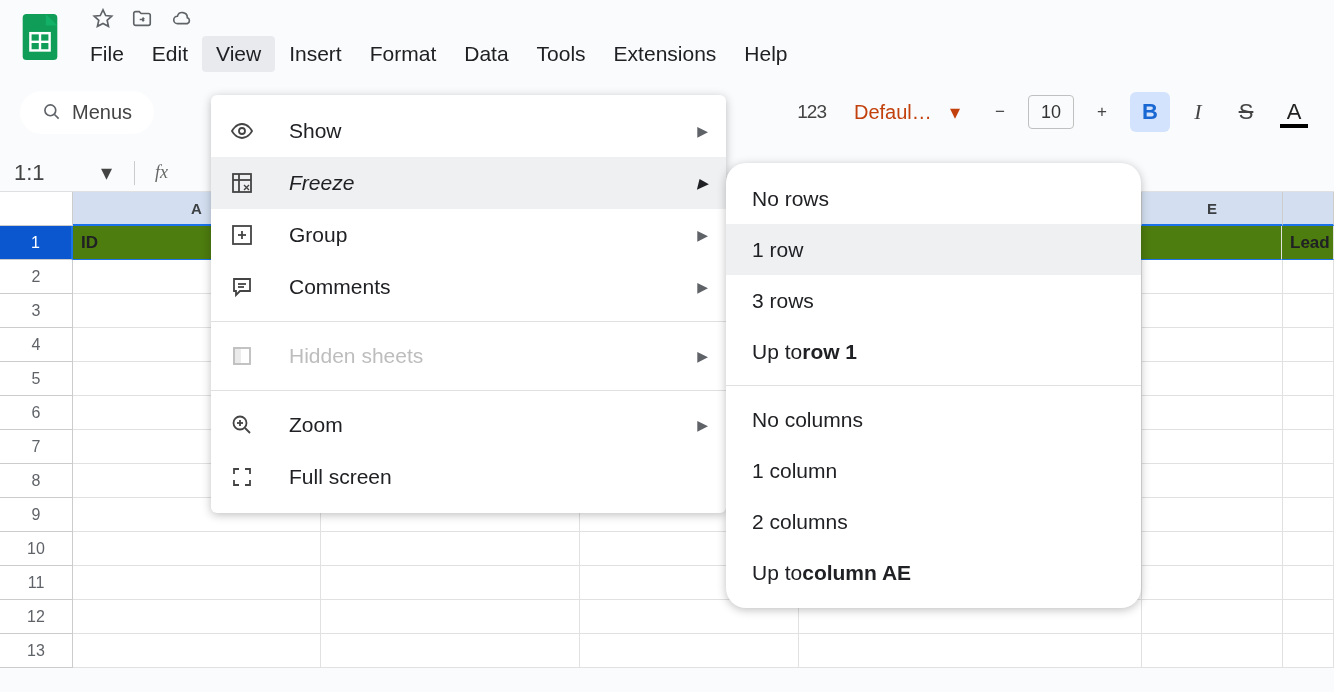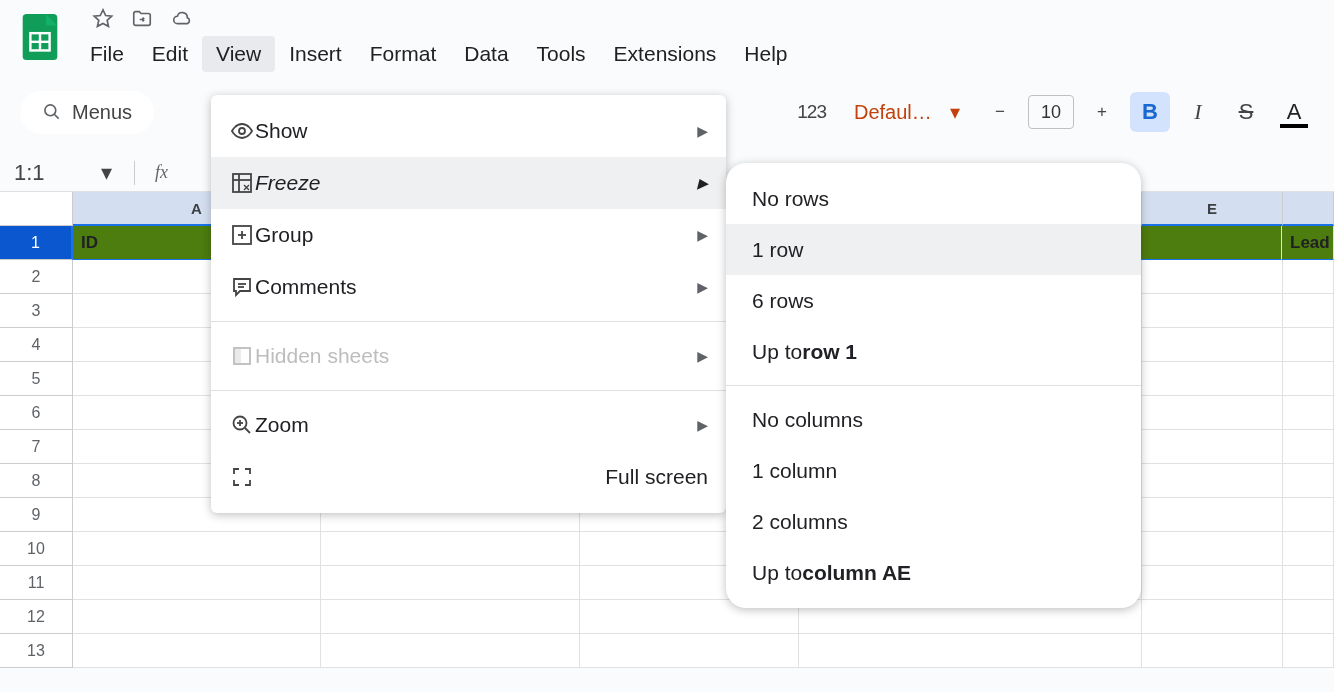--- a/index.html
+++ b/index.html
@@ -46,21 +46,21 @@
 .row { display: flex; height: 34px; }
 .row-h { width: 73px; border-right: 1px solid #ccc; border-bottom: 1px solid #ccc; background: #fff; display: flex; align-items: center; justify-content: center; font-size: 16px; color: #5f6368; }
 .row-h.selected { background: #0b57d0; color: #fff; border-right: 2px solid #1a73e8; }
 .cell { border-right: 1px solid #e1e1e1; border-bottom: 1px solid #e1e1e1; background: #fff; padding: 0 8px; display: flex; align-items: center; font-size: 17px; color: #202124; }
 .row.header-row .cell { background: #4d7c0f; font-weight: bold; border-bottom: 1px solid #1a73e8; }
 .row.header-row .cell:first-of-type { outline: 2px solid #1a73e8; outline-offset: -1px; background: #d2e3fc; }
 
 
 .dropdown { position: absolute; background: #fff; border-radius: 6px; box-shadow: 0 2px 10px rgba(0,0,0,0.25); padding: 10px 0; z-index: 100; }
 .view-menu { top: 95px; left: 211px; width: 515px; }
-.menu-item { display: flex; align-items: center; height: 52px; padding: 0 18px; gap: 0; cursor: pointer; font-size: 21px; color: #202124; position: relative; justify-content: space-between; }
+.menu-item { display: flex; align-items: center; height: 52px; padding: 0 18px; gap: 34px; cursor: pointer; font-size: 21px; color: #202124; position: relative; }
 .menu-item:hover, .menu-item.hovered { background: #eef0f2; font-style: italic; }
 .menu-item.disabled { color: #bdbdbd; }
 .menu-icon { width: 26px; height: 26px; display: flex; align-items: center; justify-content: center; color: #444; flex-shrink: 0; }
 .menu-item.disabled .menu-icon { color: #bdbdbd; }
 .menu-arrow { margin-left: auto; font-size: 14px; color: #5f6368; }
 .menu-item.hovered .menu-arrow { color: #202124; }
 .menu-sep { height: 1px; background: #e0e0e0; margin: 8px 0; }
 
 .submenu { top: 163px; left: 726px; width: 415px; border-radius: 20px; }
 .sub-item { display: flex; align-items: center; height: 51px; padding: 0 26px; cursor: pointer; font-size: 21px; color: #202124; }
@@ -353,21 +353,21 @@
           <path d="M4 9V4h5M20 9V4h-5M4 15v5h5M20 15v5h-5"></path>
         </svg>
       </span>
     <span>Full screen</span>
   </div>
 </div>
 
 <div class="dropdown submenu">
   <div class="sub-item">No rows</div>
   <div class="sub-item hovered">1 row</div>
-  <div class="sub-item">6 rows</div>
+  <div class="sub-item">3 rows</div>
   <div class="sub-item">
     <span>Up to</span>
       <b>row 1</b>
   </div>
   <div class="menu-sep"></div>
   <div class="sub-item">No columns</div>
   <div class="sub-item">1 column</div>
   <div class="sub-item">2 columns</div>
   <div class="sub-item">
     <span>Up to</span>

